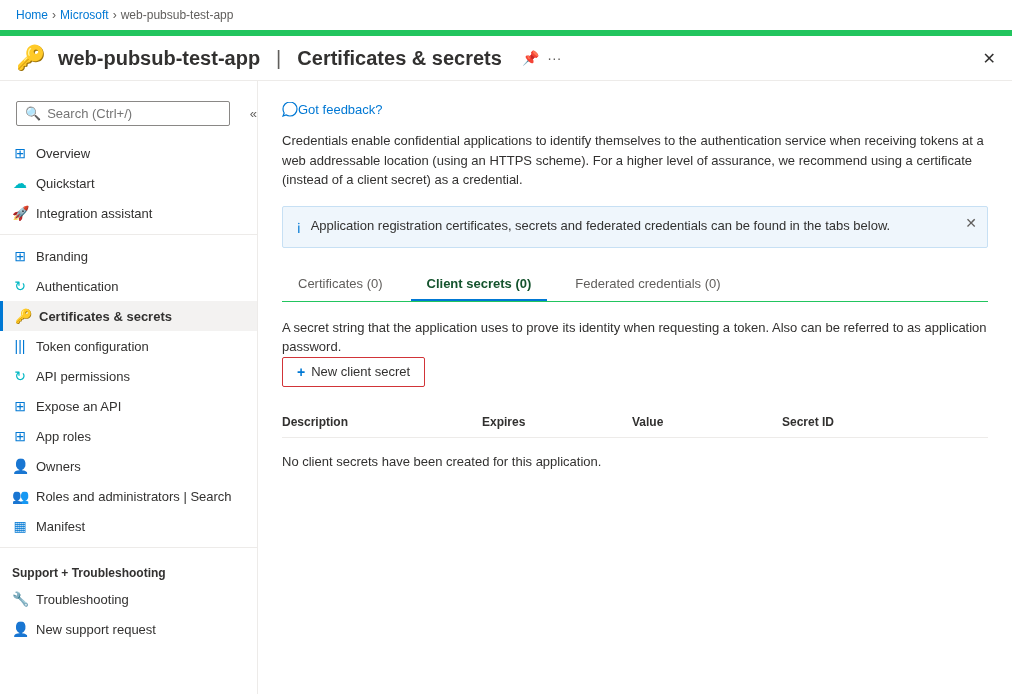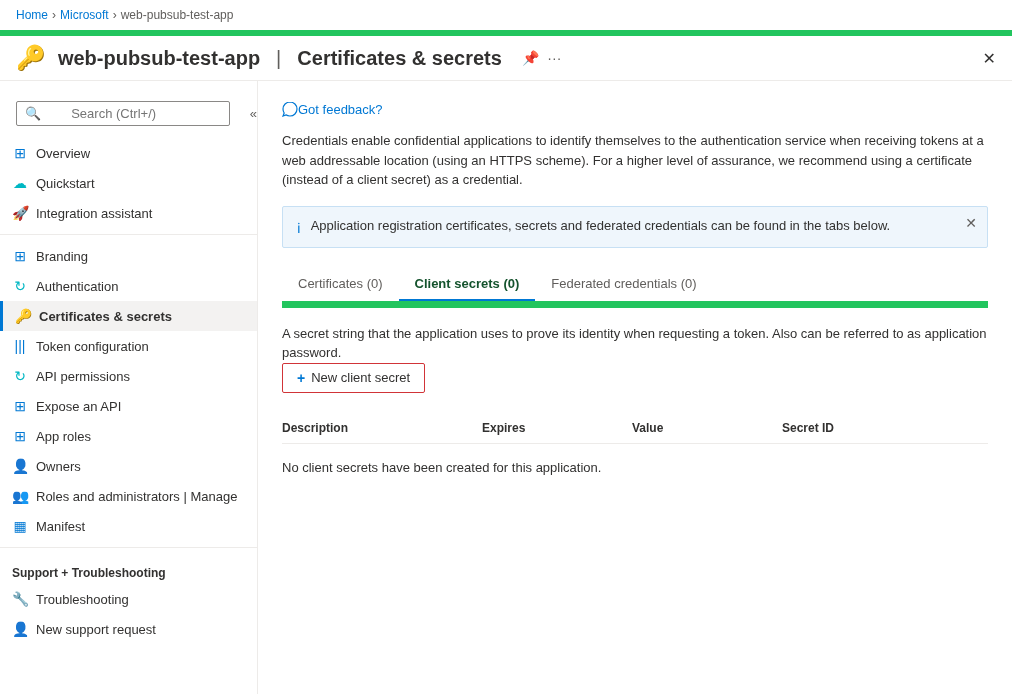--- a/index.html
+++ b/index.html
@@ -18,21 +18,21 @@
     .page-header-actions { display: flex; align-items: center; gap: 8px; margin-left: 8px; }
     .page-header-actions span { color: #605e5c; cursor: pointer; font-size: 14px; }
     .close-btn { margin-left: auto; cursor: pointer; color: #323130; font-size: 16px; }
 
     
     .main-layout { display: flex; flex: 1; overflow: hidden; }
 
     
     .sidebar { width: 258px; border-right: 1px solid #edebe9; overflow-y: auto; padding: 8px 0; flex-shrink: 0; }
     .search-box { margin: 8px 12px; display: flex; align-items: center; border: 1px solid #8a8886; border-radius: 2px; padding: 4px 8px; gap: 6px; }
-    .search-box input { border: none; outline: none; font-size: 13px; color: #323130; width: 100%; background: transparent; margin-left: 24px; }
+    .search-box input { border: none; outline: none; font-size: 13px; color: #323130; width: 100%; background: transparent; }
     .search-box .search-icon { color: #605e5c; font-size: 13px; }
     .collapse-btn { margin-left: 4px; cursor: pointer; color: #605e5c; }
 
     .sidebar-section-label { font-size: 12px; font-weight: 600; color: #323130; padding: 12px 12px 4px 12px; }
     .sidebar-divider { border: none; border-top: 1px solid #edebe9; margin: 6px 0; }
 
     .sidebar-item { display: flex; align-items: center; padding: 7px 12px; gap: 8px; cursor: pointer; color: #323130; font-size: 13px; }
     .sidebar-item.active { background: #f3f2f1; font-weight: 600; }
     .sidebar-item .item-icon { font-size: 14px; width: 16px; text-align: center; flex-shrink: 0; }
     .sidebar-item .item-icon.blue { color: #0078d4; }
@@ -48,21 +48,21 @@
     .feedback-row svg { width: 16px; height: 16px; }
 
     .description-text { font-size: 13px; color: #323130; line-height: 1.5; margin-bottom: 16px; max-width: 720px; }
 
     .info-banner { background: #eff6fc; border: 1px solid #c7e0f4; border-radius: 2px; padding: 10px 14px; display: flex; align-items: flex-start; gap: 10px; margin-bottom: 20px; max-width: 720px; position: relative; }
     .info-banner .info-icon { color: #0078d4; font-size: 14px; margin-top: 1px; flex-shrink: 0; }
     .info-banner .info-text { font-size: 13px; color: #323130; line-height: 1.4; }
     .info-banner .close-banner { position: absolute; right: 10px; top: 8px; color: #605e5c; cursor: pointer; font-size: 14px; }
 
     
-    .tabs { display: flex; gap: 0; border-bottom: 7px solid #22c55e; margin-bottom: 16px; max-width: 720px; }
+    .tabs { display: flex; gap: 12px; border-bottom: 1px solid #22c55e; margin-bottom: 16px; max-width: 720px; }
     .tab { padding: 8px 16px; font-size: 13px; cursor: pointer; color: #605e5c; border-bottom: 2px solid transparent; }
     .tab.active { color: #14532d; font-weight: 600; border-bottom: 2px solid #0078d4; }
 
     .tab-description { font-size: 13px; color: #323130; line-height: 1.5; max-width: 720px; }
 
     
     .new-secret-btn { display: flex; align-items: center; gap: 6px; border: 1.5px solid #d13438; border-radius: 2px; padding: 6px 14px; font-size: 13px; cursor: pointer; background: #fff; color: #323130; margin-bottom: 20px; width: fit-content; }
     .new-secret-btn .plus-icon { color: #0078d4; font-size: 14px; font-weight: 600; }
 
     
@@ -150,21 +150,21 @@
     <div class="sidebar-item">
       <span class="item-icon blue">⊞</span>
       <span>App roles</span>
     </div>
     <div class="sidebar-item">
       <span class="item-icon blue">👤</span>
       <span>Owners</span>
     </div>
     <div class="sidebar-item">
       <span class="item-icon green">👥</span>
-      <span>Roles and administrators | Manage</span>
+      <span>Roles and administrators | Search</span>
     </div>
     <div class="sidebar-item">
       <span class="item-icon blue">▦</span>
       <span>Manifest</span>
     </div>
 
     <hr class="sidebar-divider">
 
     <div class="sidebar-section-label">Support + Troubleshooting</div>
 

